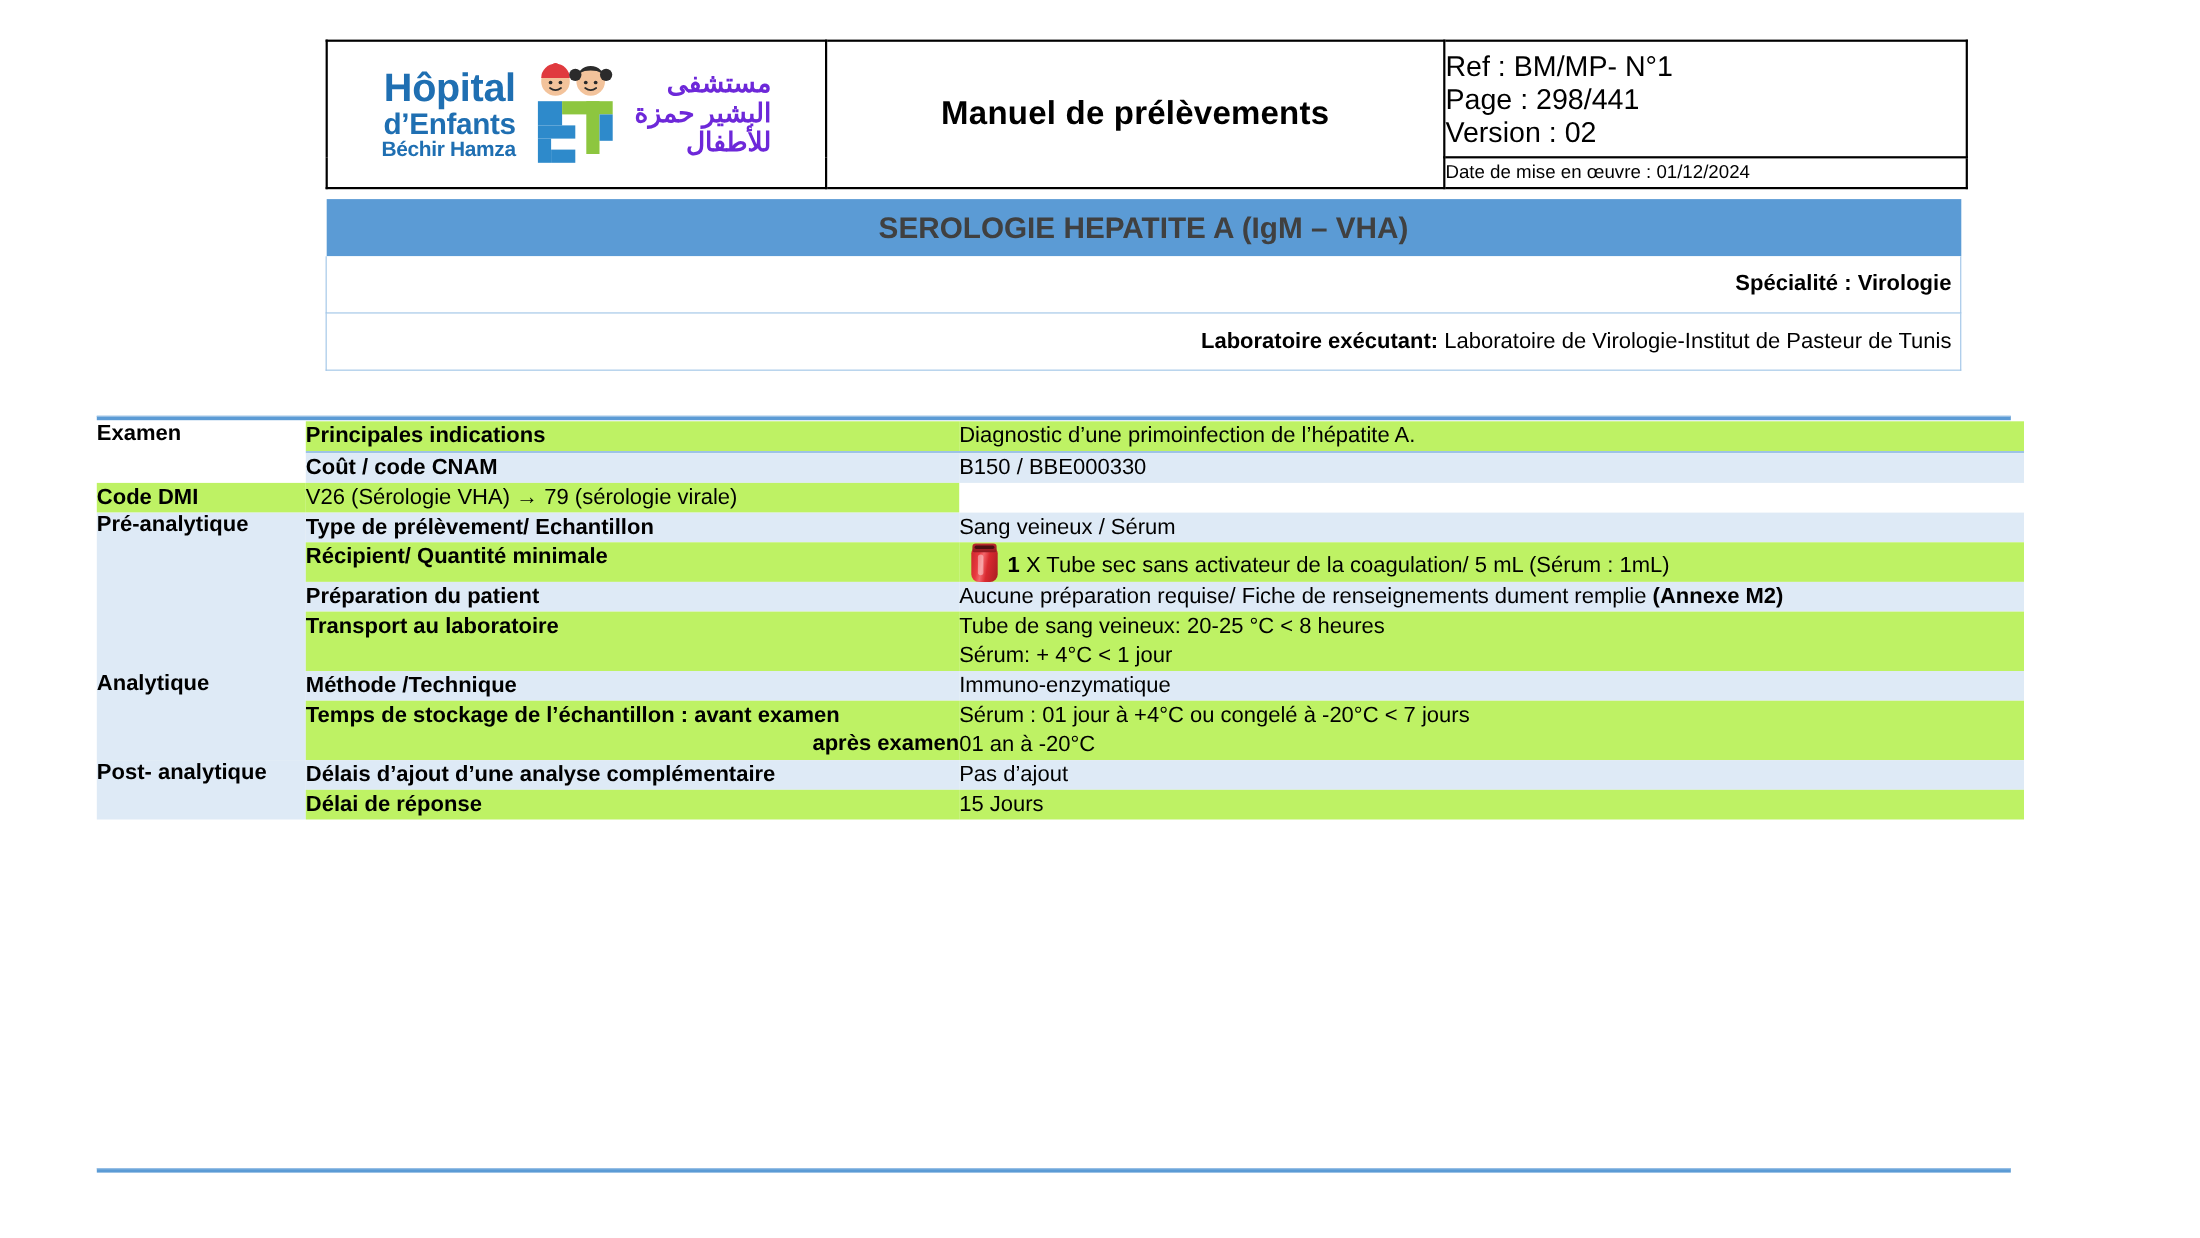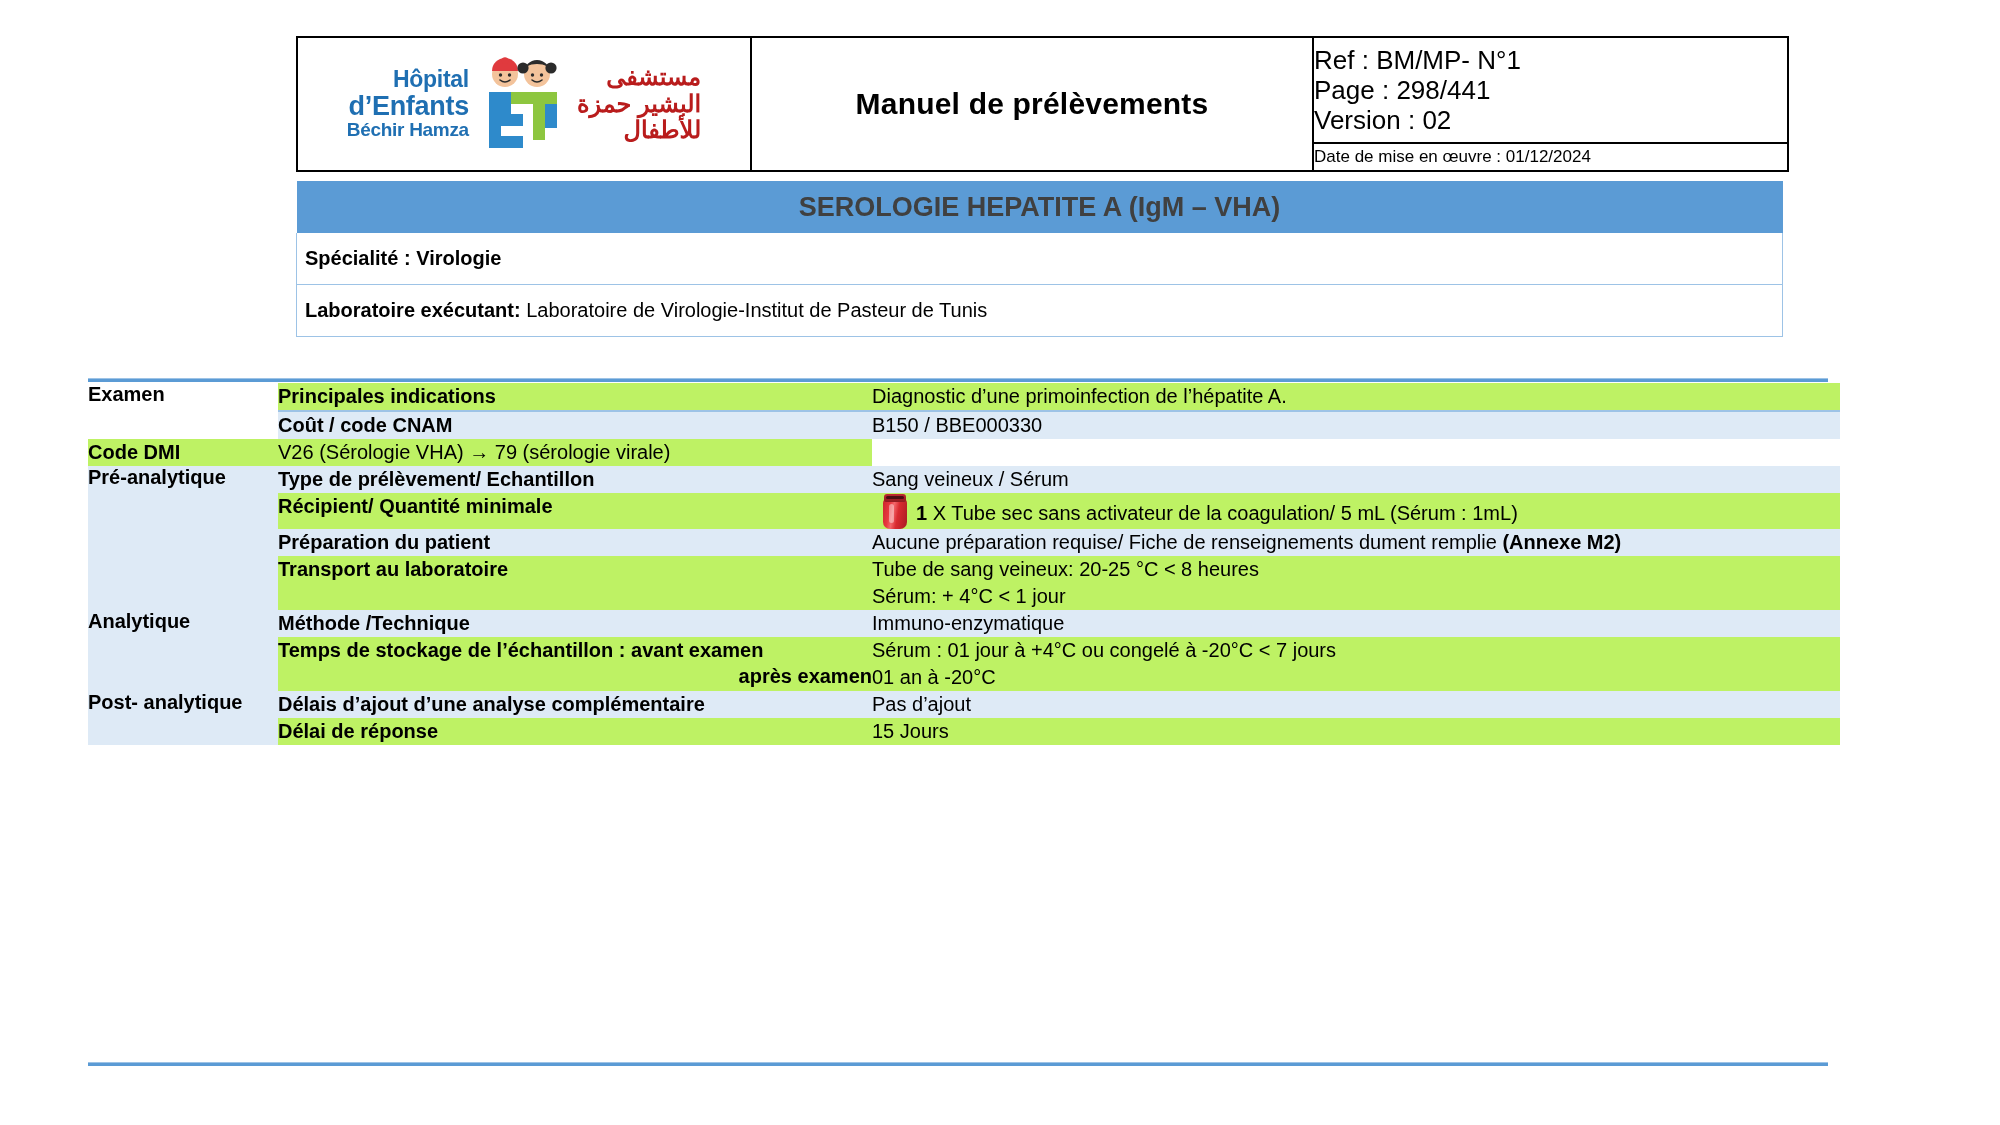--- a/index.html
+++ b/index.html
@@ -64,33 +64,33 @@
     gap: 6px;
     height: 132px;
   }
   .logo-fr {
     text-align: right;
     color: #1F6FB2;
     font-weight: bold;
     line-height: 1.04;
     letter-spacing: -0.3px;
   }
-  .logo-fr .l1 { font-size: 23px; }
+  .logo-fr .l1 { font-size: 36px; }
   .logo-fr .l2 { font-size: 27px; }
   .logo-fr .l3 { font-size: 19px; }
 
   .logo-mark {
     position: relative;
     width: 96px;
     height: 104px;
     flex: none;
   }
   .logo-ar {
     text-align: right;
-    color: #b91c1c;
+    color: #6d28d9;
     font-weight: bold;
     line-height: 1.12;
     font-size: 24px;
     direction: rtl;
   }
 
   
   .band-table {
     position: absolute;
     left: 296px;
@@ -106,21 +106,21 @@
     font-weight: bold;
     text-align: center;
     height: 52px;
     padding: 0;
     border: none;
   }
   .band-sub td {
     border: 1px solid #9DC3E6;
     border-top: none;
     background: #ffffff;
-    text-align: left;
+    text-align: right;
     font-size: 20px;
     padding: 14px 8px;
     margin-left: 48px;
   }
   .band-sub td b { font-weight: bold; }
 
   
   .rule {
     position: absolute;
     left: 88px;

